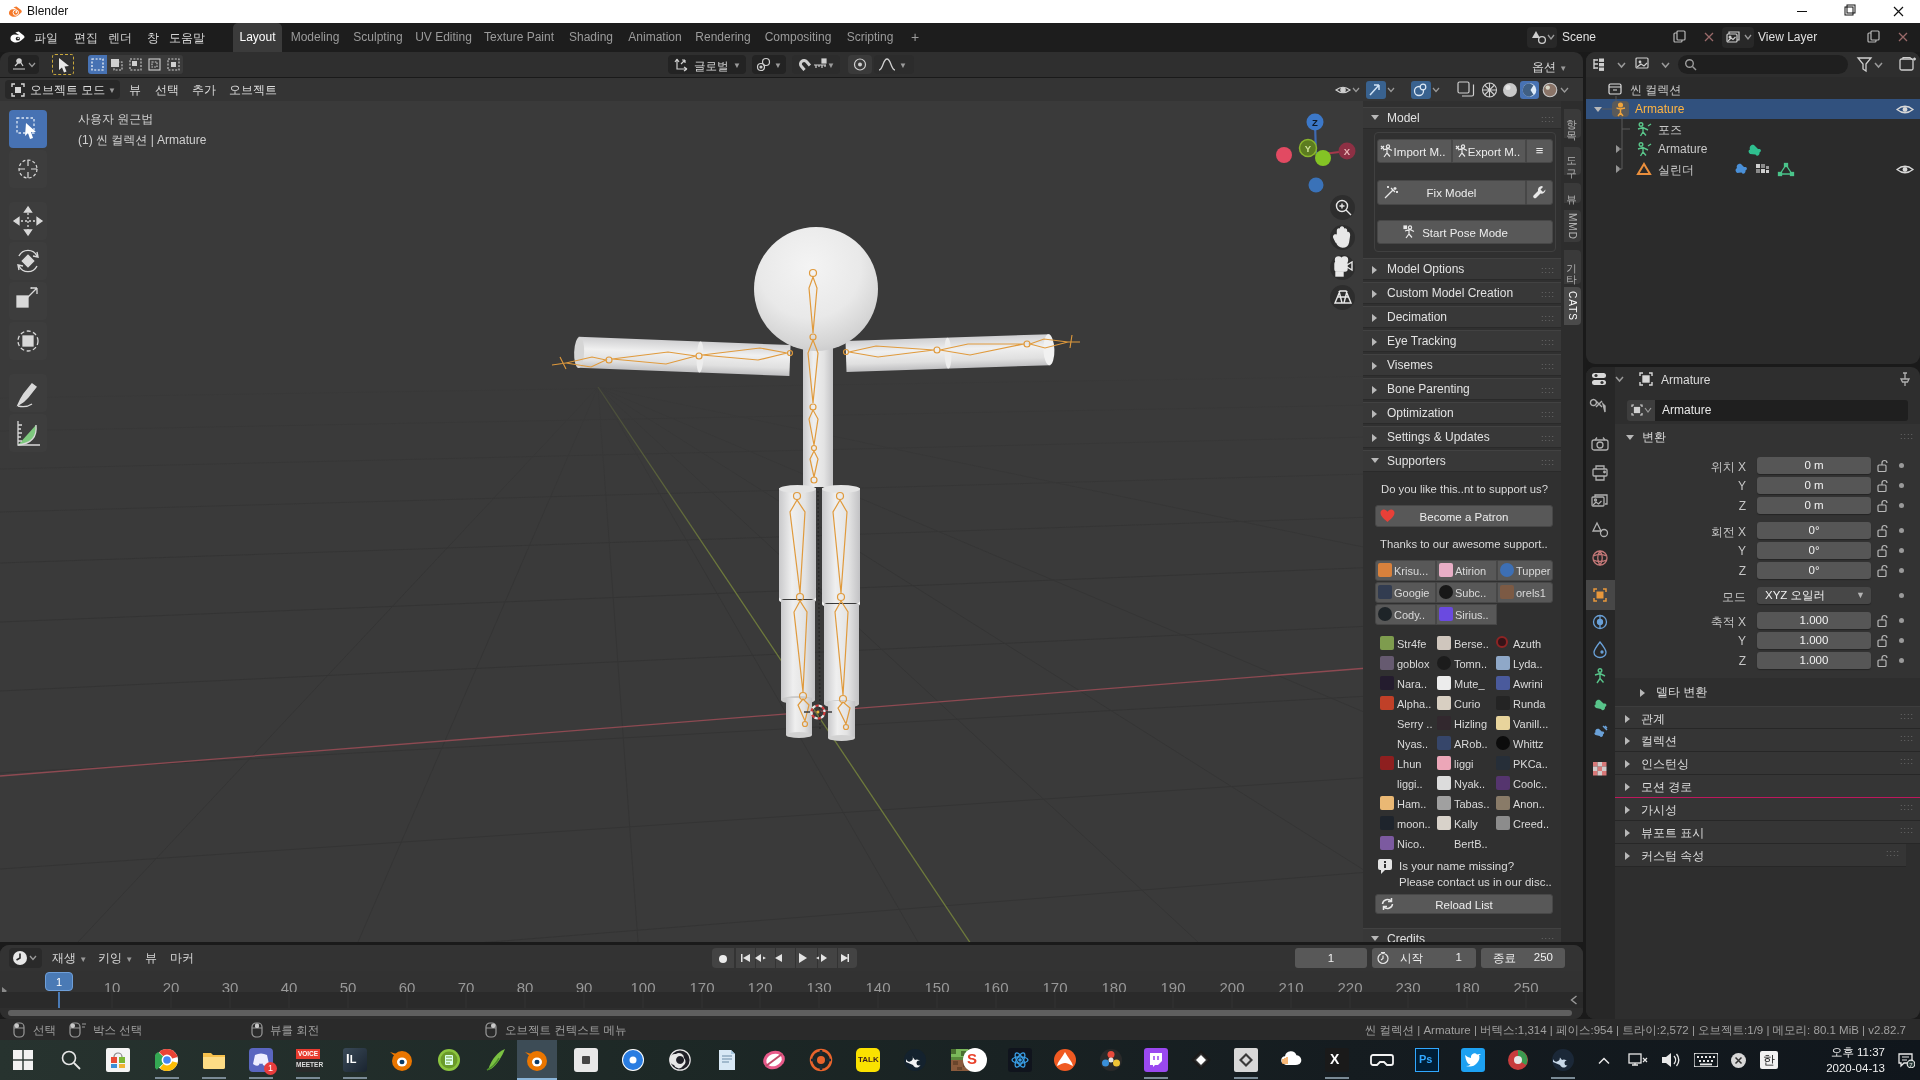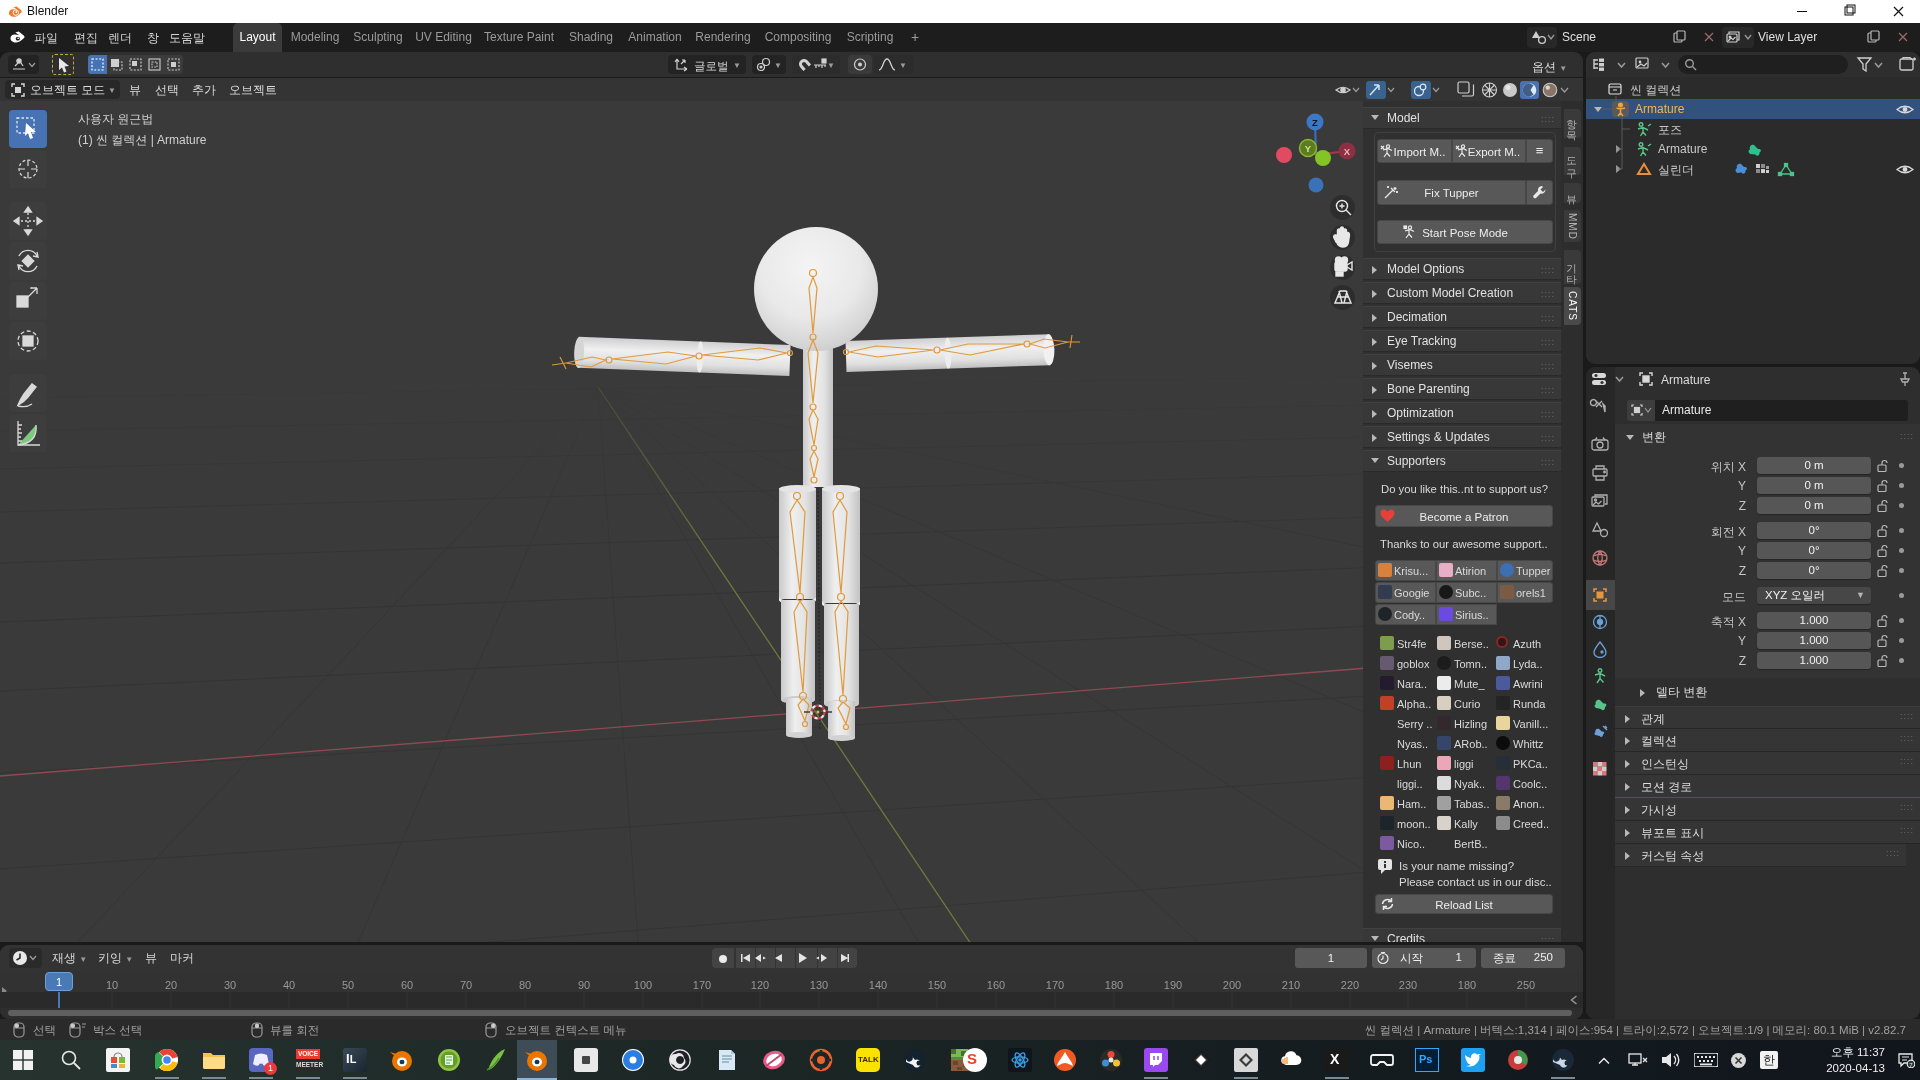--- a/index.html
+++ b/index.html
@@ -59,21 +59,21 @@
   .vtab.act { background:#4a4a4a; color:#fdfdfd; }
   
   .sup { position:absolute; font-size:11px; color:#dadada; }
   .av { position:absolute; width:14px; height:14px; border-radius:2px; }
   
   #timeline { left:0; top:945px; width:1583px; height:74px; background:#2e2e2e; border-radius:9px; overflow:hidden; }
   #tlhead { position:absolute; left:0; top:0; width:1583px; height:26px; background:#333333; }
   #tlruler { position:absolute; left:0; top:26px; width:1583px; height:21px; background:#323232; }
   #tltrack { position:absolute; left:0; top:47px; width:1583px; height:16px; background:#2a2a2a; }
   #tlscroll { position:absolute; left:0; top:63px; width:1583px; height:11px; background:#2e2e2e; }
-  .fnum { position:absolute; top:8px; font-size:11px; color:#989898; transform:translateX(-50%); }
+  .fnum { position:absolute; top:8px; font-size:15px; color:#989898; transform:translateX(-50%); }
   .tbtn { position:absolute; top:3px; height:20px; background:#434343; color:#e8e8e8; }
   
   #statusbar { left:0; top:1019px; width:1920px; height:21px; background:#2a2a2a;
     font-size:11.5px; color:#a0a0a0; }
   
   #taskbar { left:0; top:1040px; width:1920px; height:40px;
     background:linear-gradient(90deg,#27332f 0%,#1d2826 35%,#151c20 70%,#10161c 100%); }
   .tico { position:absolute; top:8px; width:24px; height:24px; }
   
   .navc { position:absolute; left:1330px; width:25px; height:25px; border-radius:50%;
@@ -547,21 +547,21 @@
         </svg>
       <div class="cbtn" style="left:89px;top:38px;width:74px;height:24px;line-height:24px;border-radius:0;text-indent:10px">Export M..</div>
       <svg class="abs" style="left:92px;top:43px" width="13" height="14" viewBox="0 0 13 14">
           <g stroke="#e8e8e8" stroke-width="1.2" fill="none">
             <circle cx="8" cy="2.5" r="1.6"></circle>
             <path d="M3 6 l5 -1.5 4 2 M7 5 v4 M4 13 l3 -4 3 3.5"></path>
             <path d="M1 2 l3 3 M4 2 l-3 3"></path>
           </g>
         </svg>
       <div class="cbtn" style="left:163px;top:38px;width:27px;height:24px;line-height:22px;border-radius:0 3px 3px 0;font-size:13px">≡</div>
-      <div class="cbtn" style="left:14px;top:79px;width:149px;height:25px;line-height:25px;border-radius:3px 0 0 3px">Fix Tupper</div>
+      <div class="cbtn" style="left:14px;top:79px;width:149px;height:25px;line-height:25px;border-radius:3px 0 0 3px">Fix Model</div>
       <svg class="abs" style="left:20px;top:84px" width="16" height="15" viewBox="0 0 16 15">
           <g stroke="#e8e8e8" stroke-width="1.3" fill="none">
             <path d="M2 13 L10 5 M10 5 l2 2 M8 3 l2 2"></path>
             <path d="M12 2 v3 M10.5 3.5 h3 M14 6 v2 M13 7 h2 M5 1 v2 M4 2 h2"></path>
           </g>
         </svg>
       <div class="cbtn" style="left:163px;top:79px;width:27px;height:25px;line-height:25px;border-radius:0 3px 3px 0"></div>
       <svg class="abs" style="left:169px;top:84px" width="15" height="15" viewBox="0 0 15 15">
           <path d="M10 1 a4 4 0 0 0 -4 5 L1.5 10.5 a1.8 1.8 0 0 0 2.5 2.5 L8.5 8.5 a4 4 0 0 0 5 -4 l-2.5 2.5 -2.5 -2.5 2.5 -2.5 Z" fill="#e8e8e8"></path>
         </svg>

